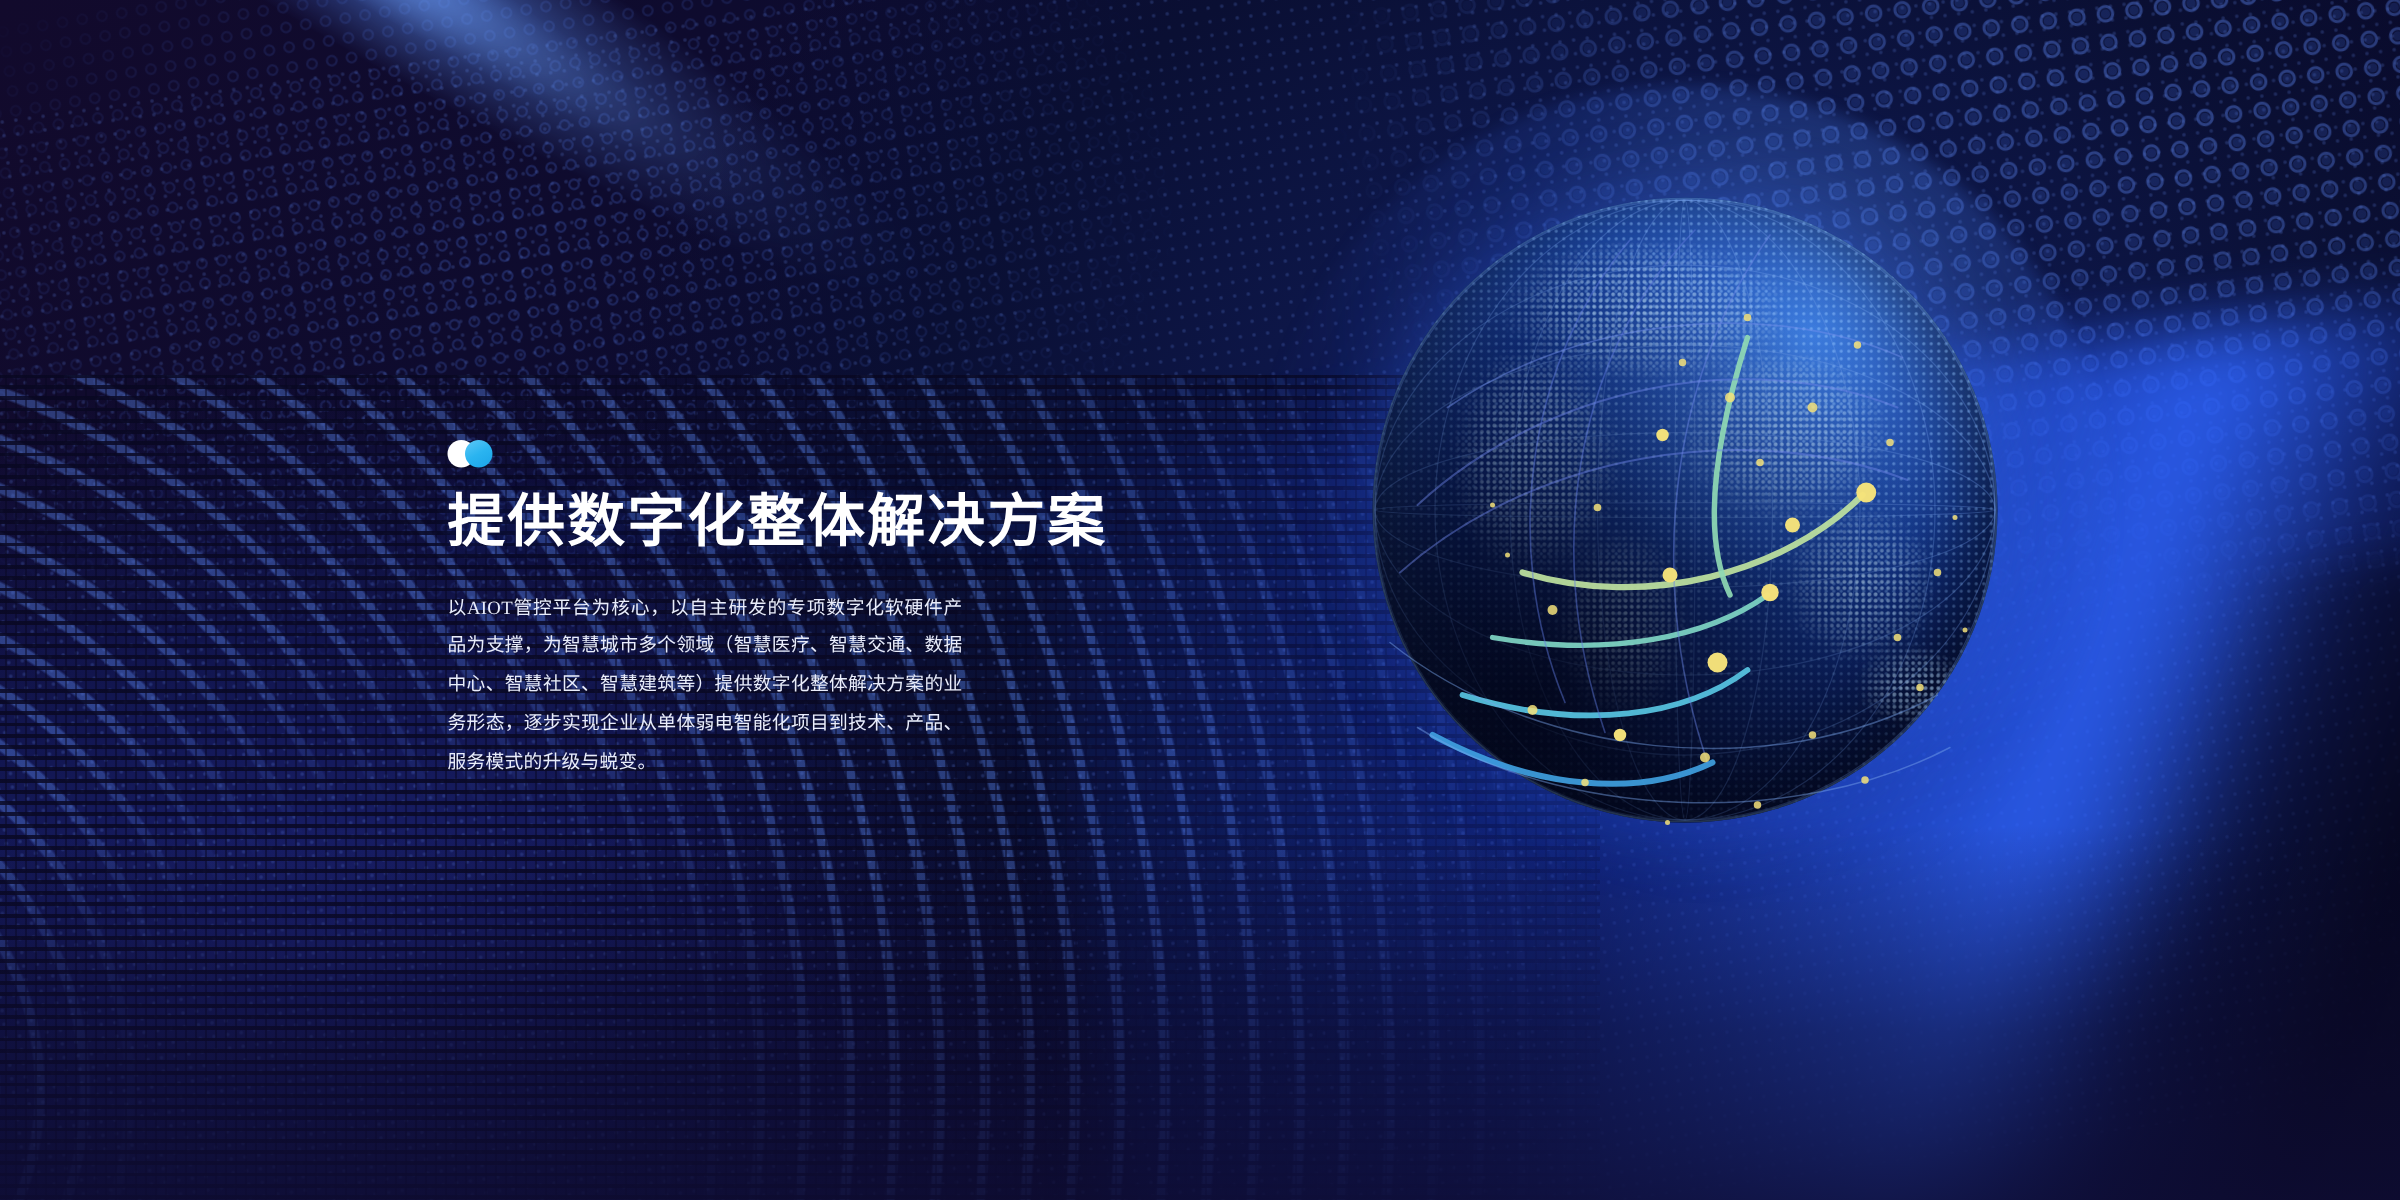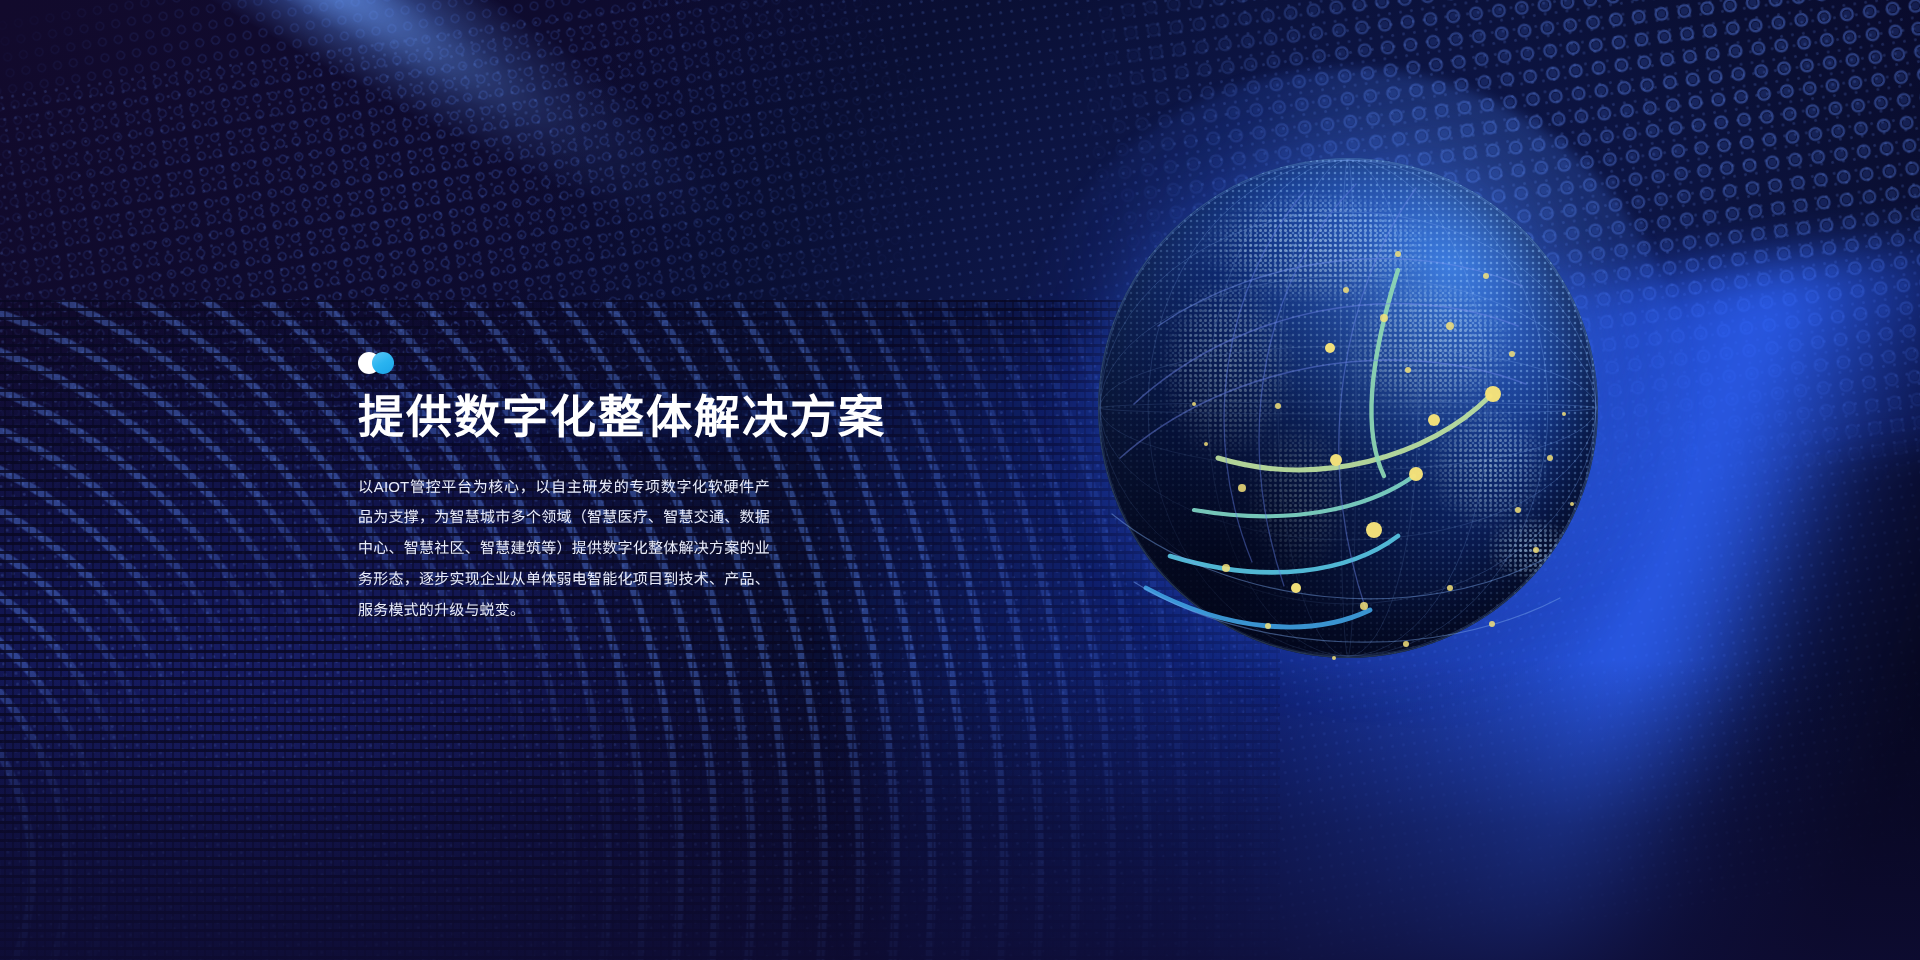--- a/index.html
+++ b/index.html
@@ -297,20 +297,21 @@
   }
   .lede {
     font-size: 15px;
     line-height: 2.05;
     color: #e9edfb;
     margin: 0;
     letter-spacing: .2px;
     text-align: justify;
     text-justify: inter-character;
     width: 412px;
+    font-family: Liberation Serif, serif;
   }
 </style>
 </head>
 <body>
 
 <div class="banner">
 
   <div class="bg-base"></div>
   <div class="bg-dots-fine"></div>
   <div class="bg-rings"></div>

